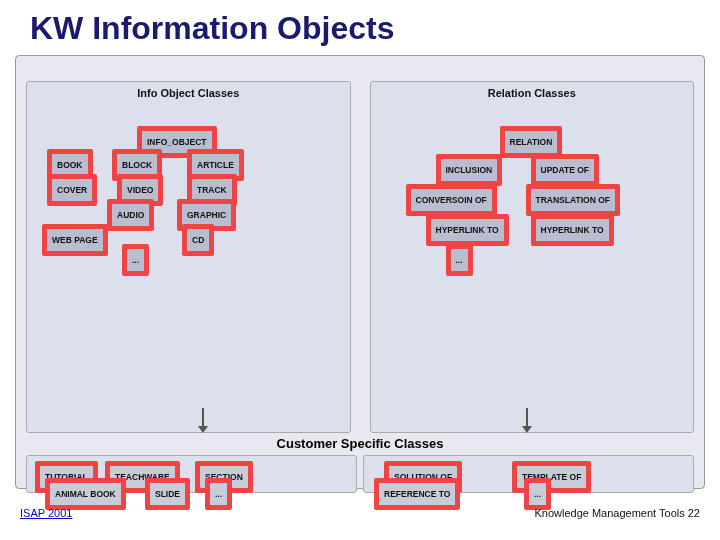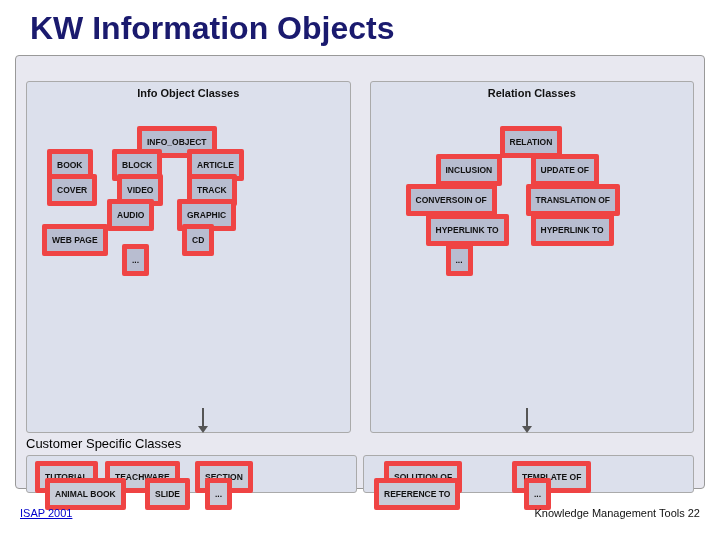--- a/index.html
+++ b/index.html
@@ -88,23 +88,23 @@
       border-top: 7px solid #555;
     }
     .customer-specific {
       position: absolute;
       bottom: 0;
       left: 10px;
       right: 10px;
       height: 52px;
     }
     .customer-label {
-      text-align: left;
+      text-align: center;
       font-size: 13px;
-      font-weight: normal;
+      font-weight: bold;
       color: #000;
       margin-bottom: 4px;
     }
     .customer-panels {
       display: flex;
       gap: 6px;
       height: 38px;
     }
     .customer-panel {
       flex: 1;

